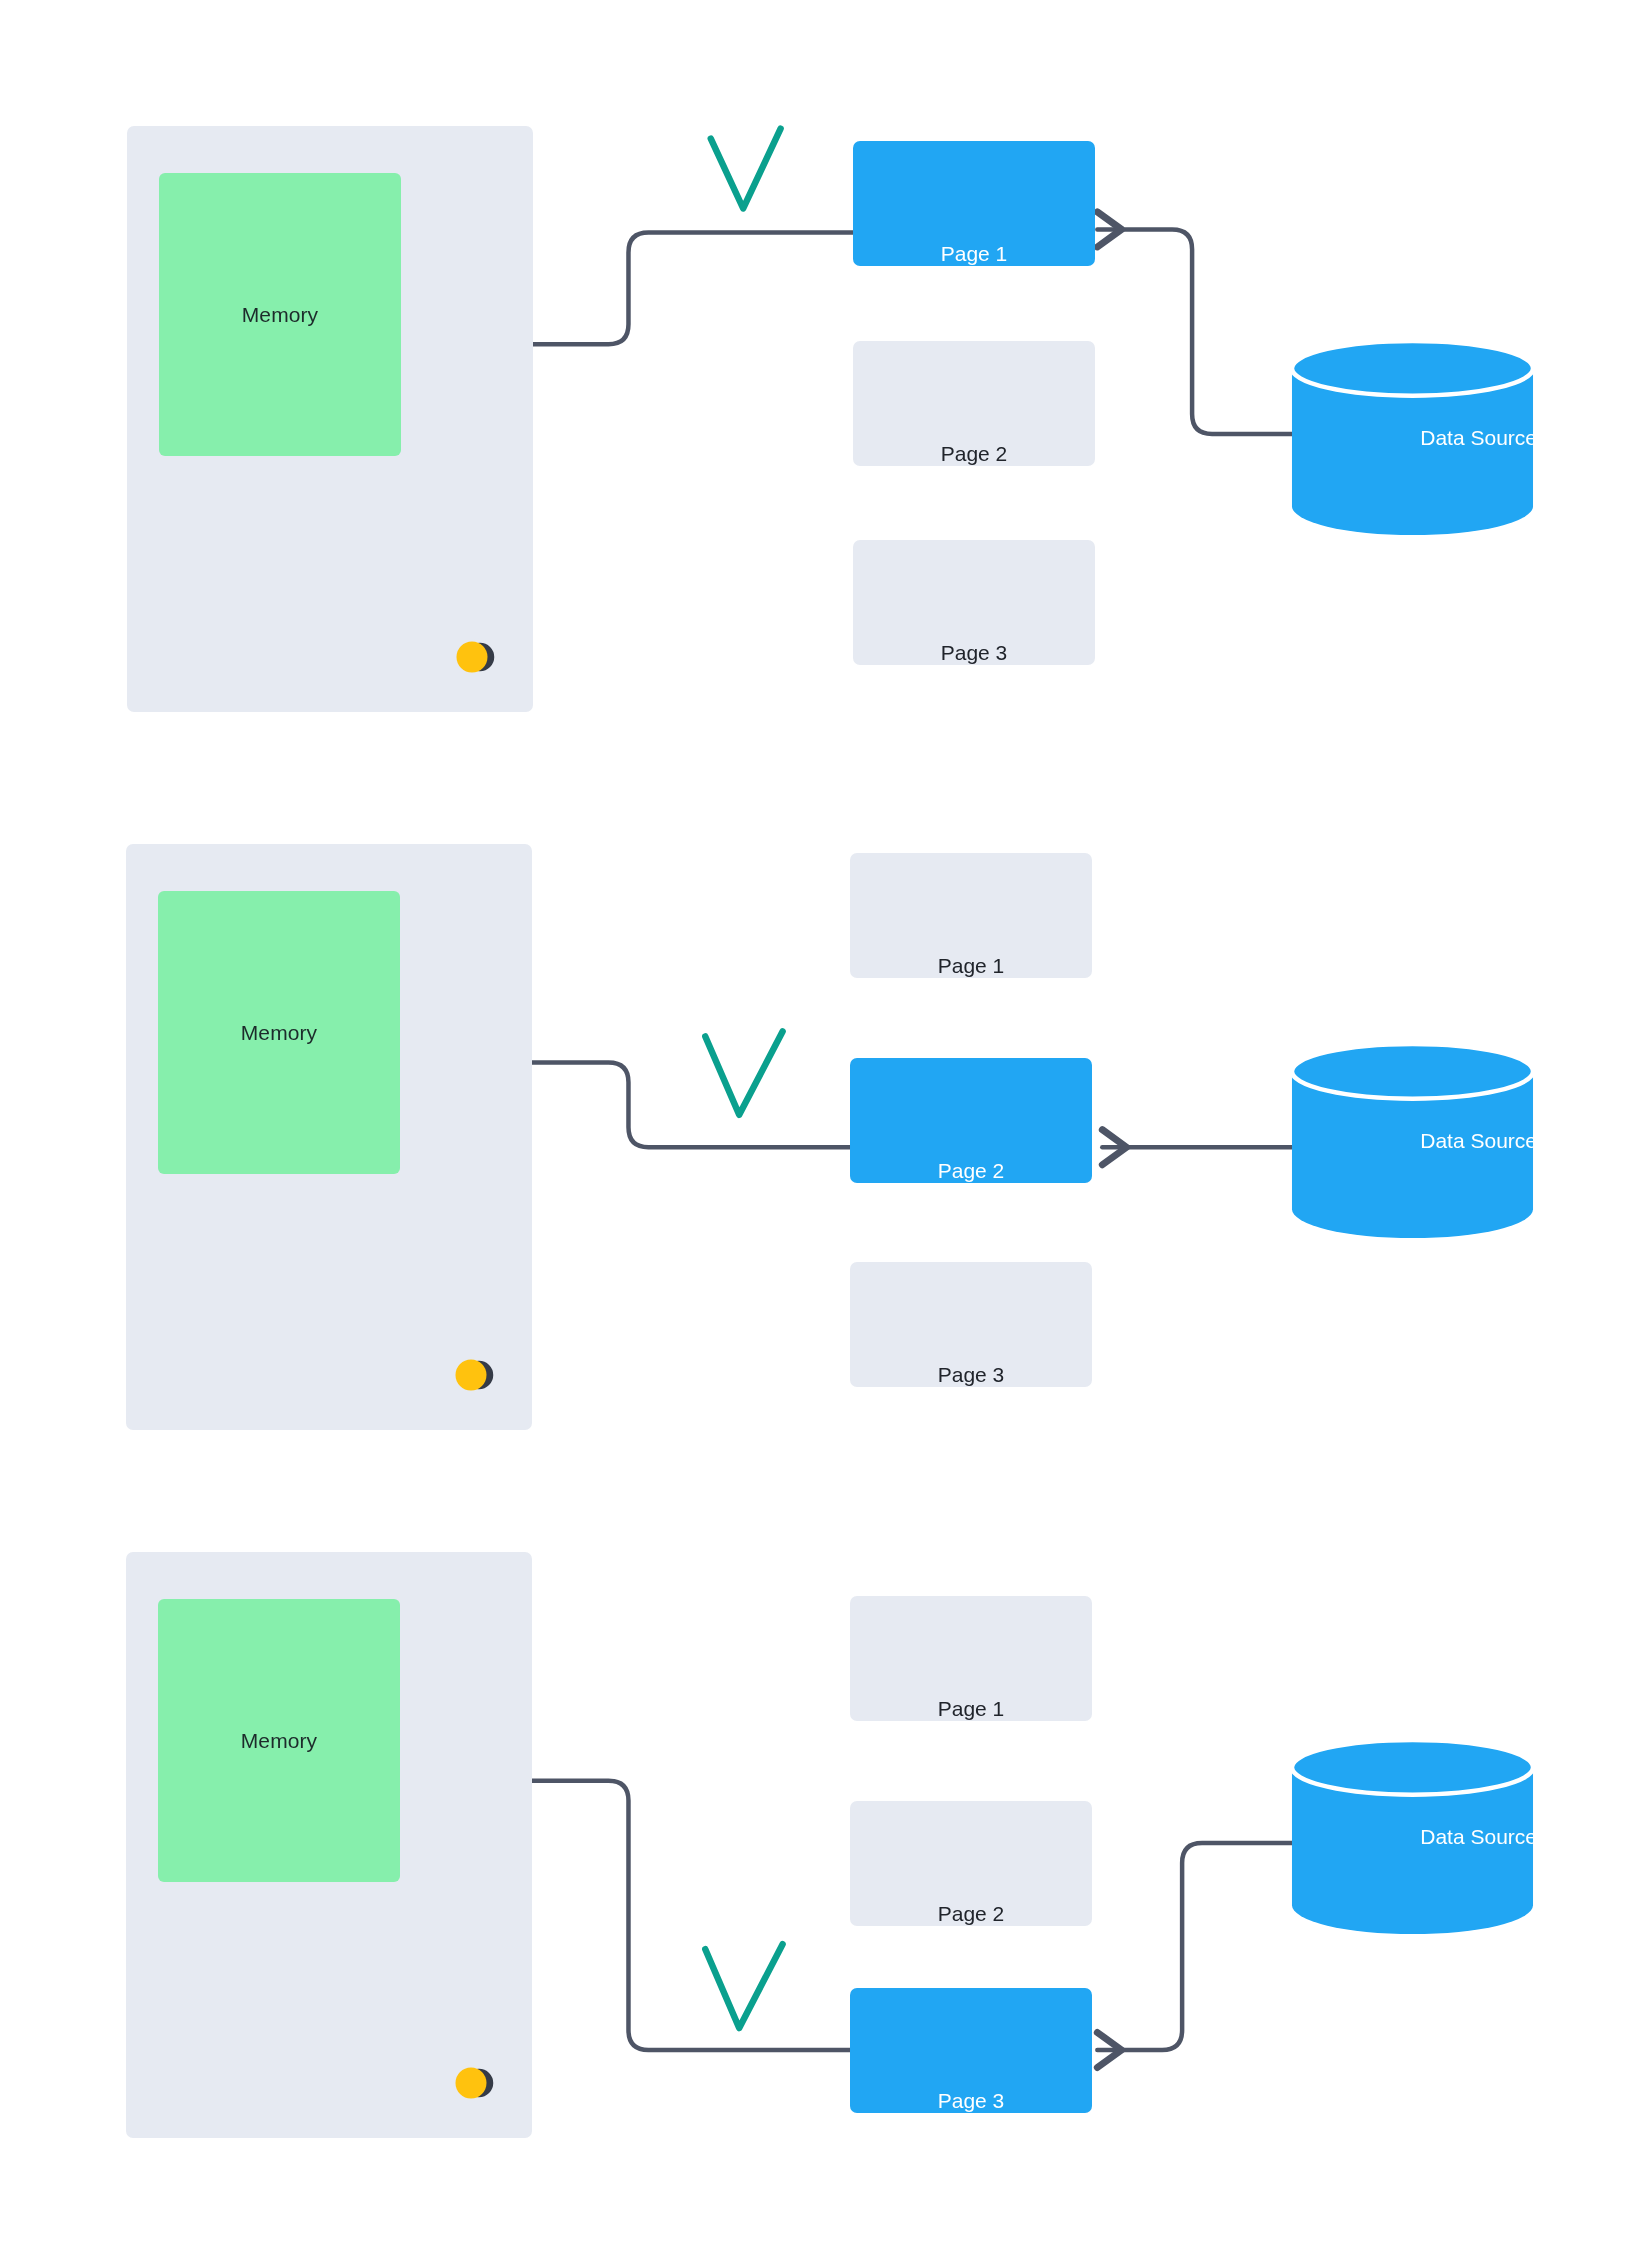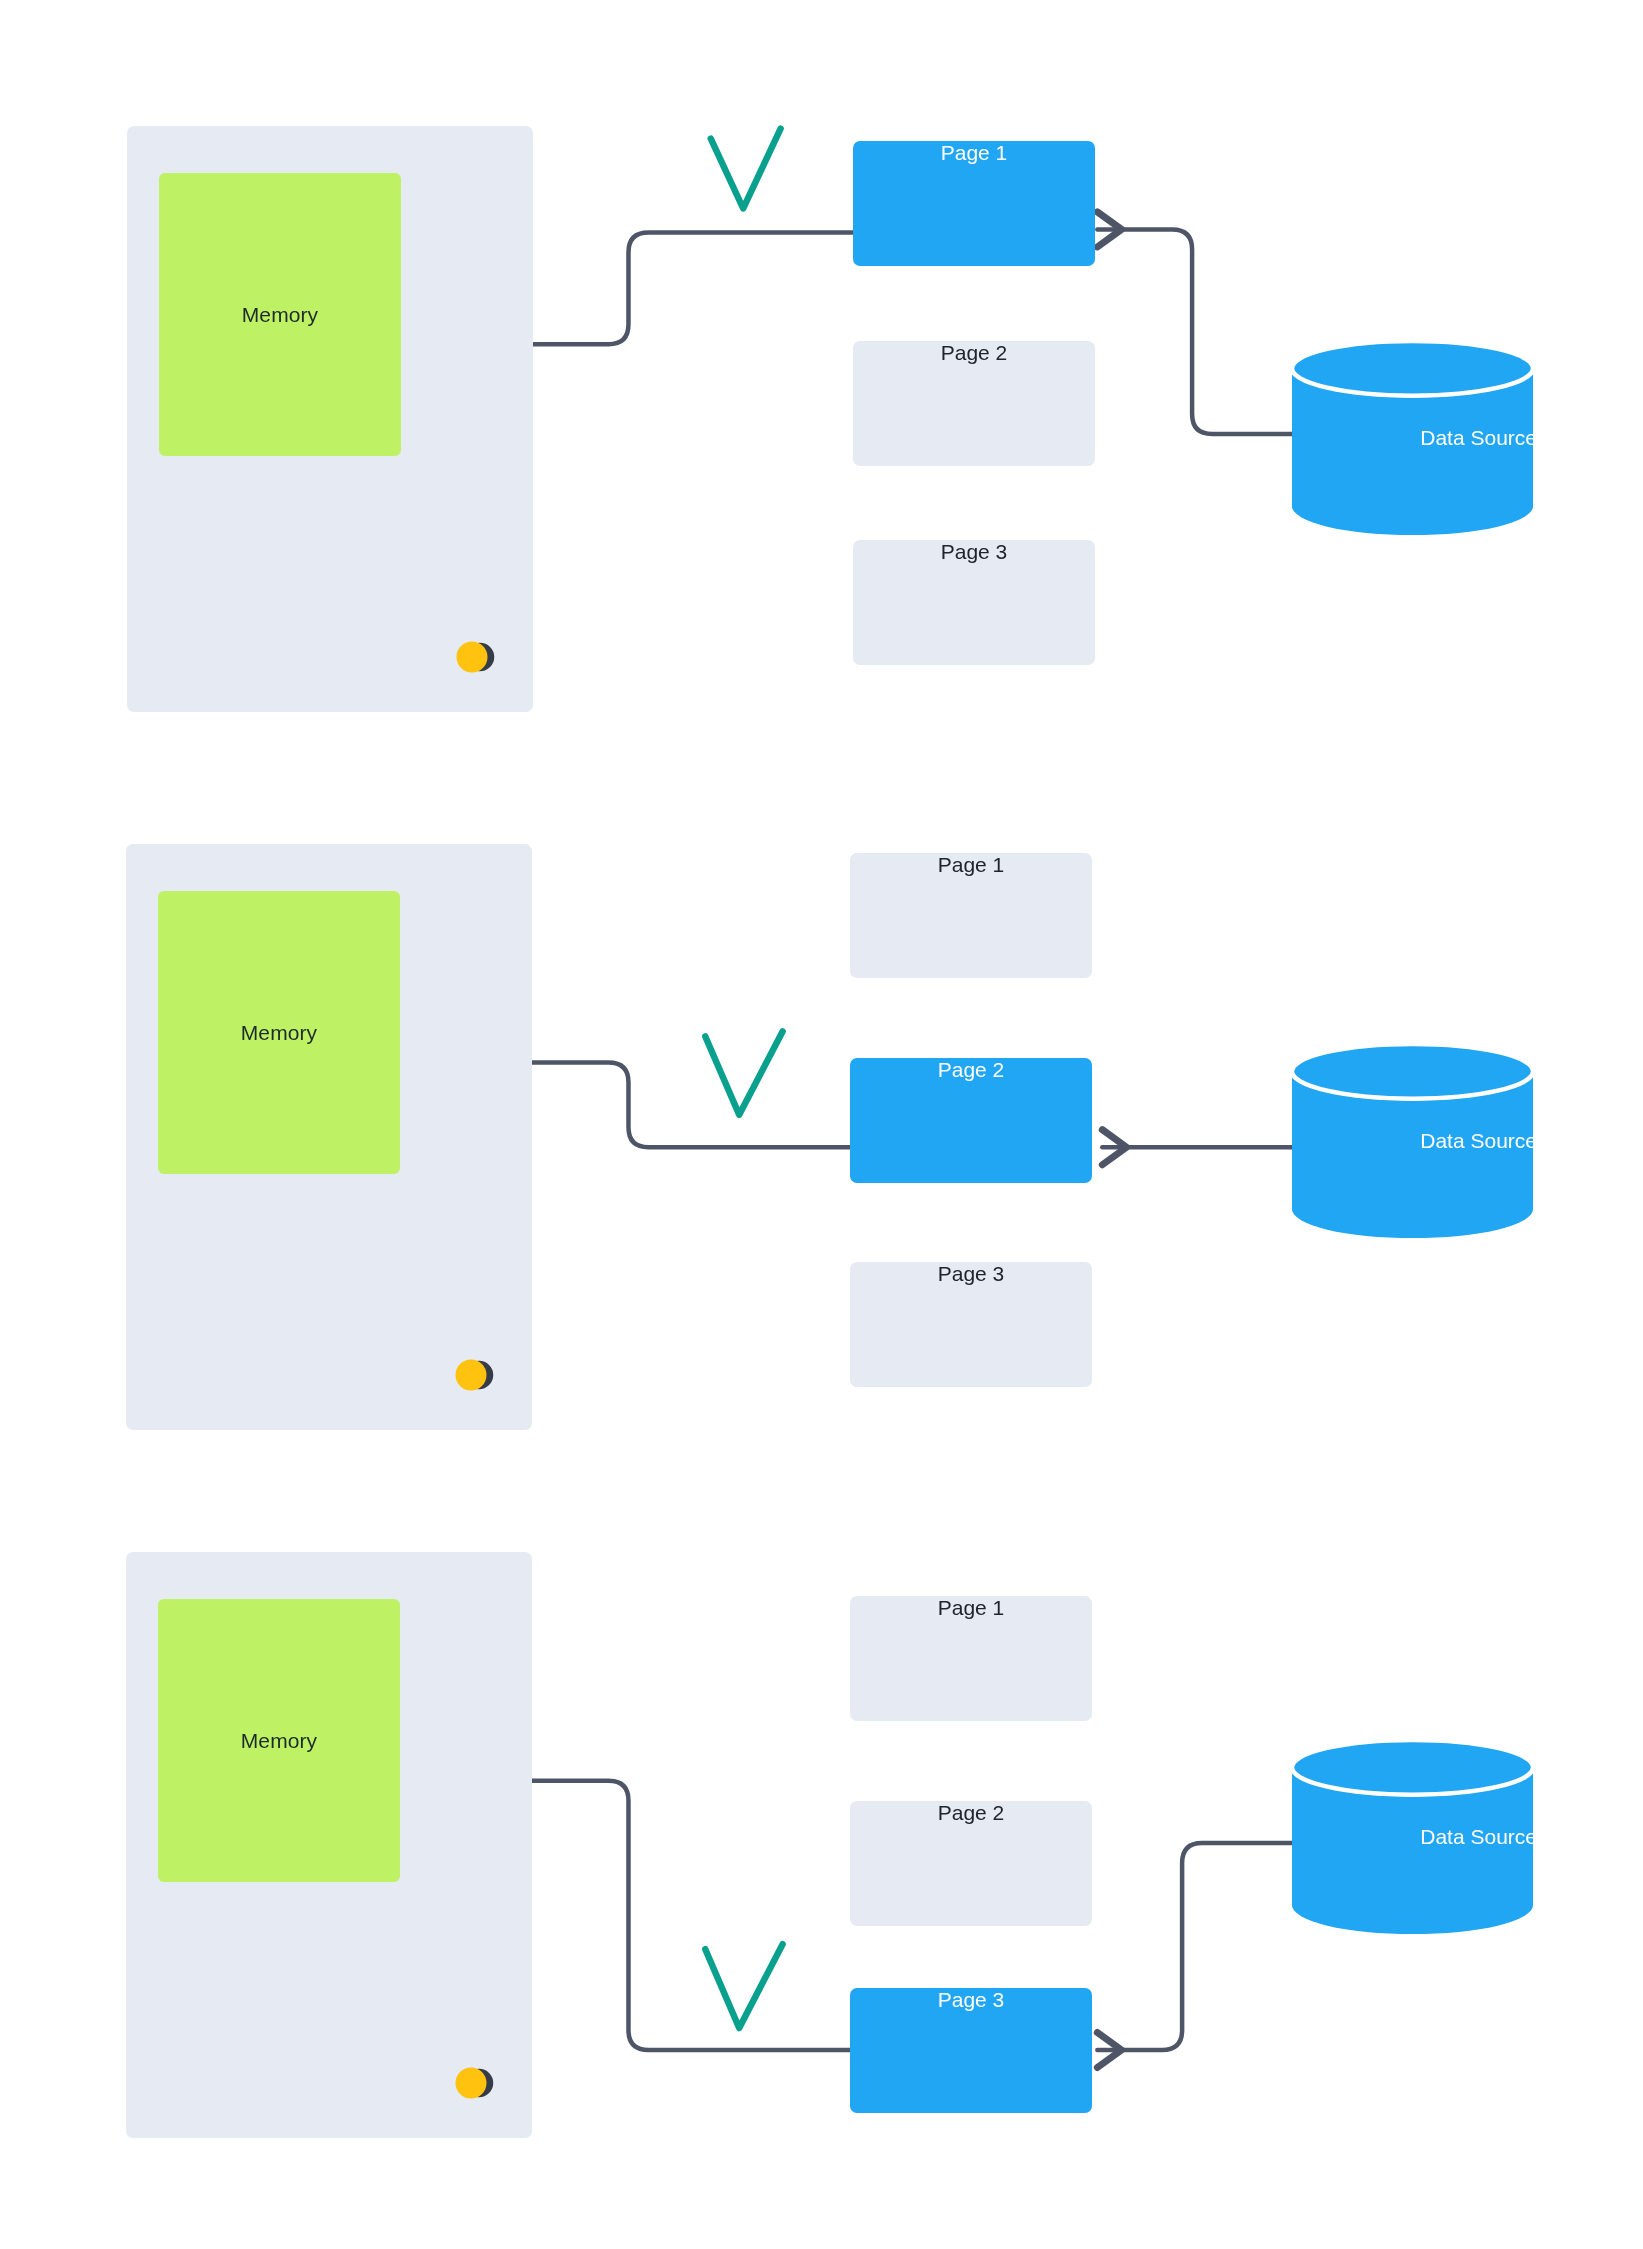--- a/index.html
+++ b/index.html
@@ -8,32 +8,32 @@
     font-family:"Liberation Sans","DejaVu Sans",sans-serif;
   }
   .stage{position:absolute;inset:0;}
   svg.layer{position:absolute;left:0;top:0;width:1644px;height:2250px;overflow:visible;}
 
   
   .panel{
     position:absolute;border-radius:7px;background:#e6eaf2;
   }
   .mem-box{
-    position:absolute;border-radius:6px;background:#bef264;
+    position:absolute;border-radius:6px;background:#86efac;
     display:flex;align-items:center;justify-content:center;
   }
   .mem-label{
     font-size:21px;color:#1d2b2b;letter-spacing:0.1px;
     font-family:"Liberation Sans","DejaVu Sans",sans-serif;
   }
 
   
   .page-card{
     position:absolute;border-radius:7px;background:#e6eaf2;
-    display:flex;align-items:flex-start;justify-content:center;
+    display:flex;align-items:flex-end;justify-content:center;
   }
   .page-card.active{background:#21a6f3;}
   .page-label{font-size:21px;color:#20242b;}
   .page-card.active .page-label{color:#ffffff;}
 
   
   .cylinder{position:absolute;}
   .cyl-label{
     position:absolute;width:100%;text-align:right;
     font-size:21px;color:#ffffff;

